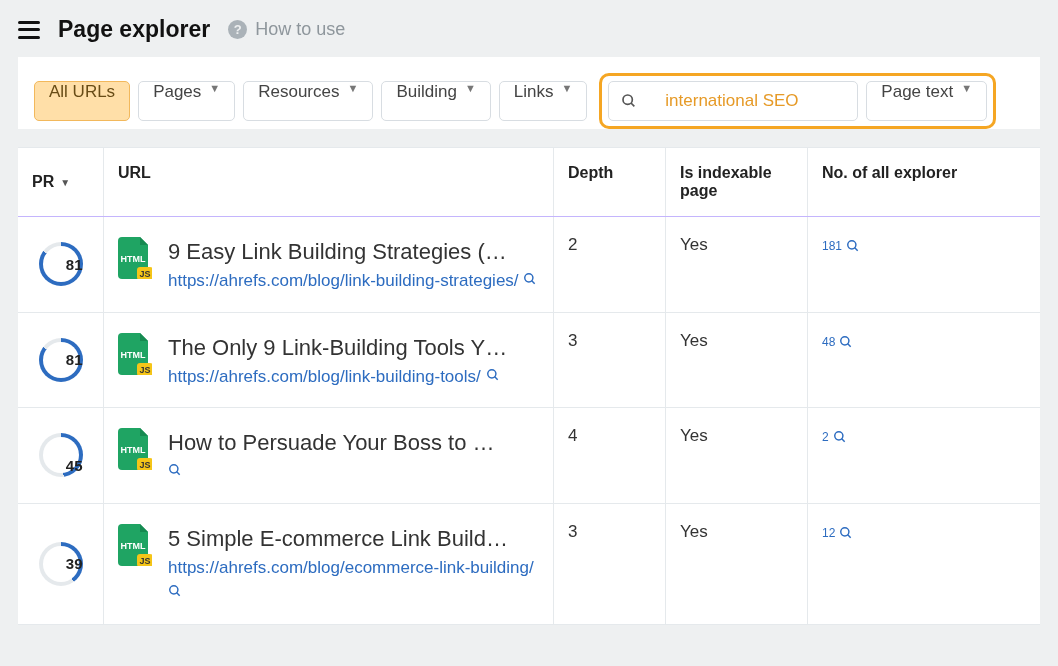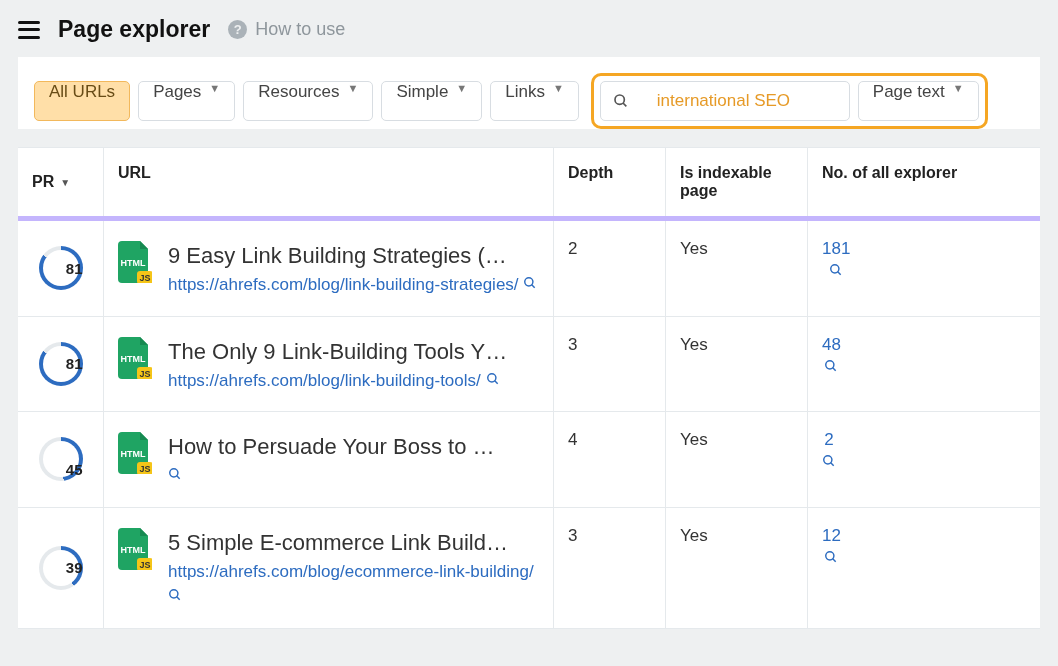--- a/index.html
+++ b/index.html
@@ -125,21 +125,21 @@
     cursor: pointer;
     font-weight: 300;
   }
   .table {
     margin: 0 18px;
     background: #fff;
   }
   .thead {
     display: flex;
     border-top: 1px solid #e5e9ec;
-    border-bottom: 5px solid #c4b5fd;
+    border-bottom: 1px solid #c4b5fd;
   }
   .th {
     padding: 16px 14px;
     font-size: 16px;
     font-weight: 700;
     color: #222;
     border-right: 1px solid #e5e9ec;
   }
   .th:last-child { border-right: none; }
   .col-pr { width: 86px; display:flex; align-items:center; gap:6px;}
@@ -186,26 +186,25 @@
     color: #333;
     font-size: 22px;
   }
   .url-link {
     color: #2d6cc0;
     font-size: 17px;
     word-break: break-all;
   }
   .inlink {
     color: #2d6cc0;
-    font-size: 17px;
+    font-size: 12px;
     display: inline-flex;
     align-items: center;
     gap: 4px;
     cursor:pointer;
-    flex-direction:column;
   }
   .mini-search {
     display:inline-flex;
   }
 </style>
 </head>
 <body>
 
 <div class="topbar">
   <div class="hamburger-icon">
@@ -227,21 +226,21 @@
     </div>
     <div class="pill">
       <span>Pages</span>
         <span class="caret">▼</span>
     </div>
     <div class="pill">
       <span>Resources</span>
         <span class="caret">▼</span>
     </div>
     <div class="pill">
-      <span>Simple</span>
+      <span>Building</span>
         <span class="caret">▼</span>
     </div>
     <div class="pill">
       <span>Links</span>
         <span class="caret">▼</span>
     </div>
     <div class="highlight-wrap">
       <div class="search-pill">
         <svg class="search-icon-svg" width="16" height="16" viewBox="0 0 24 24" fill="none" stroke="#555" stroke-width="2.5">
             <circle cx="10" cy="10" r="7"></circle>

